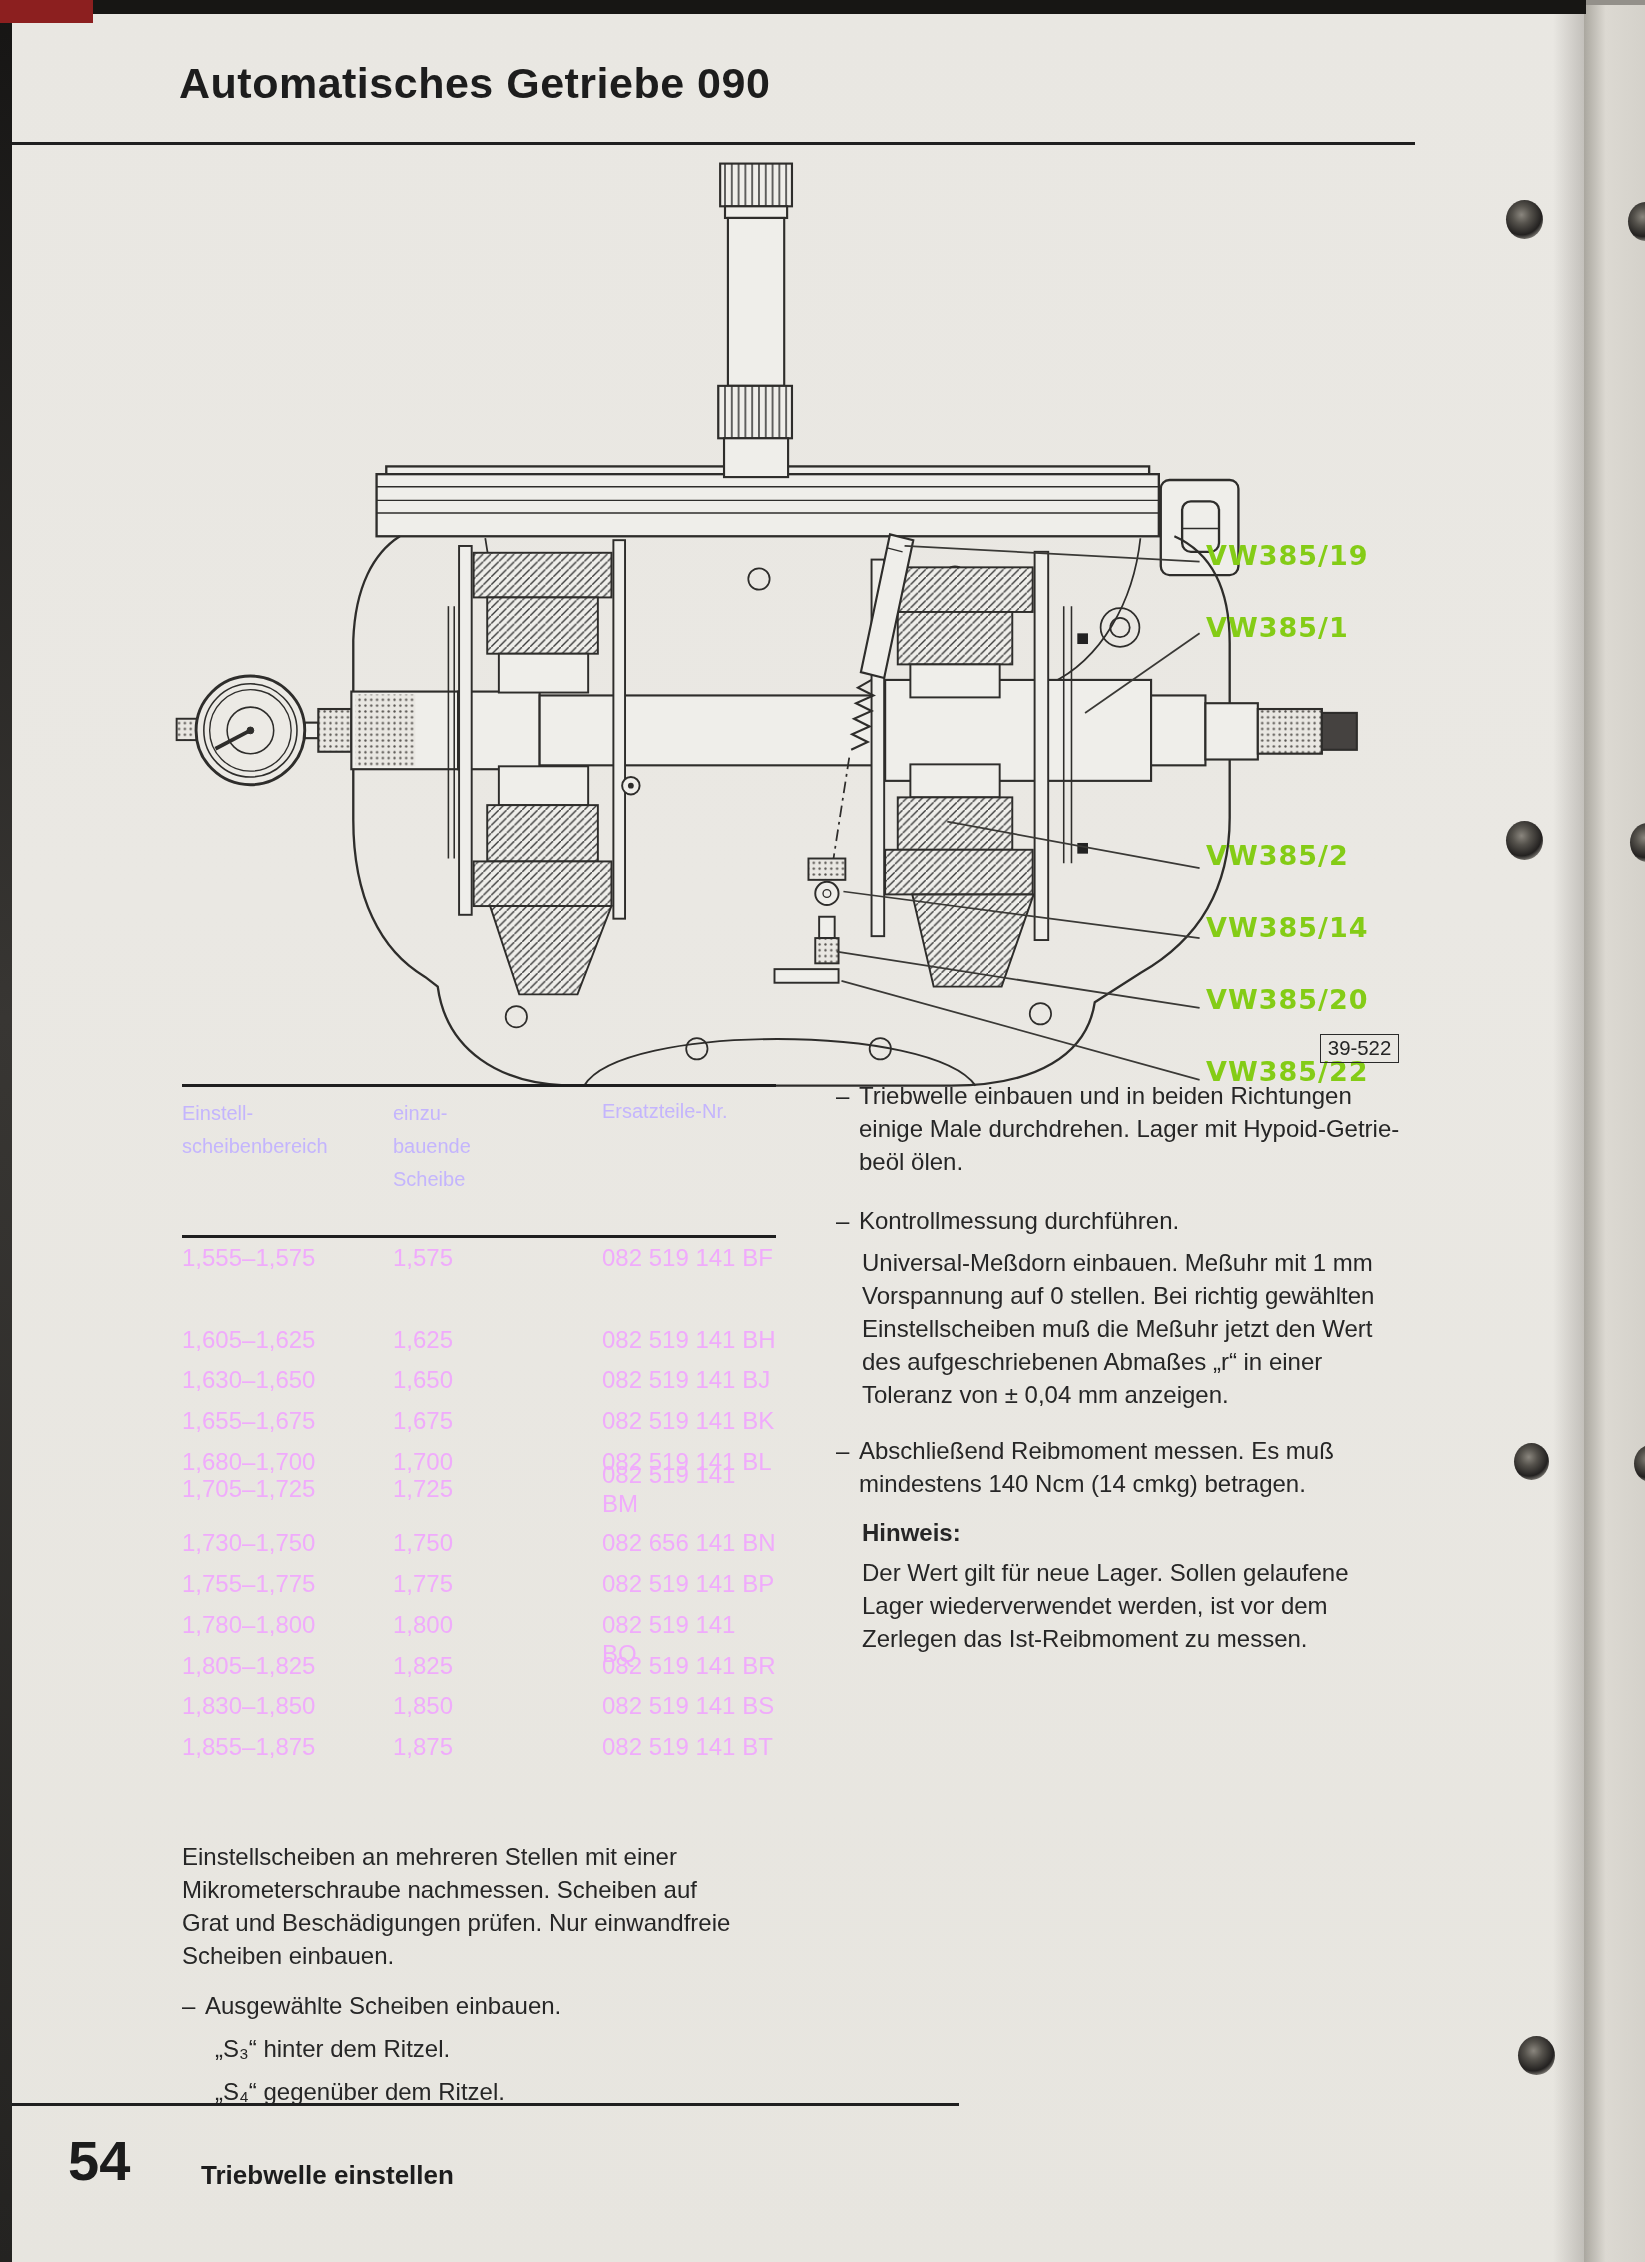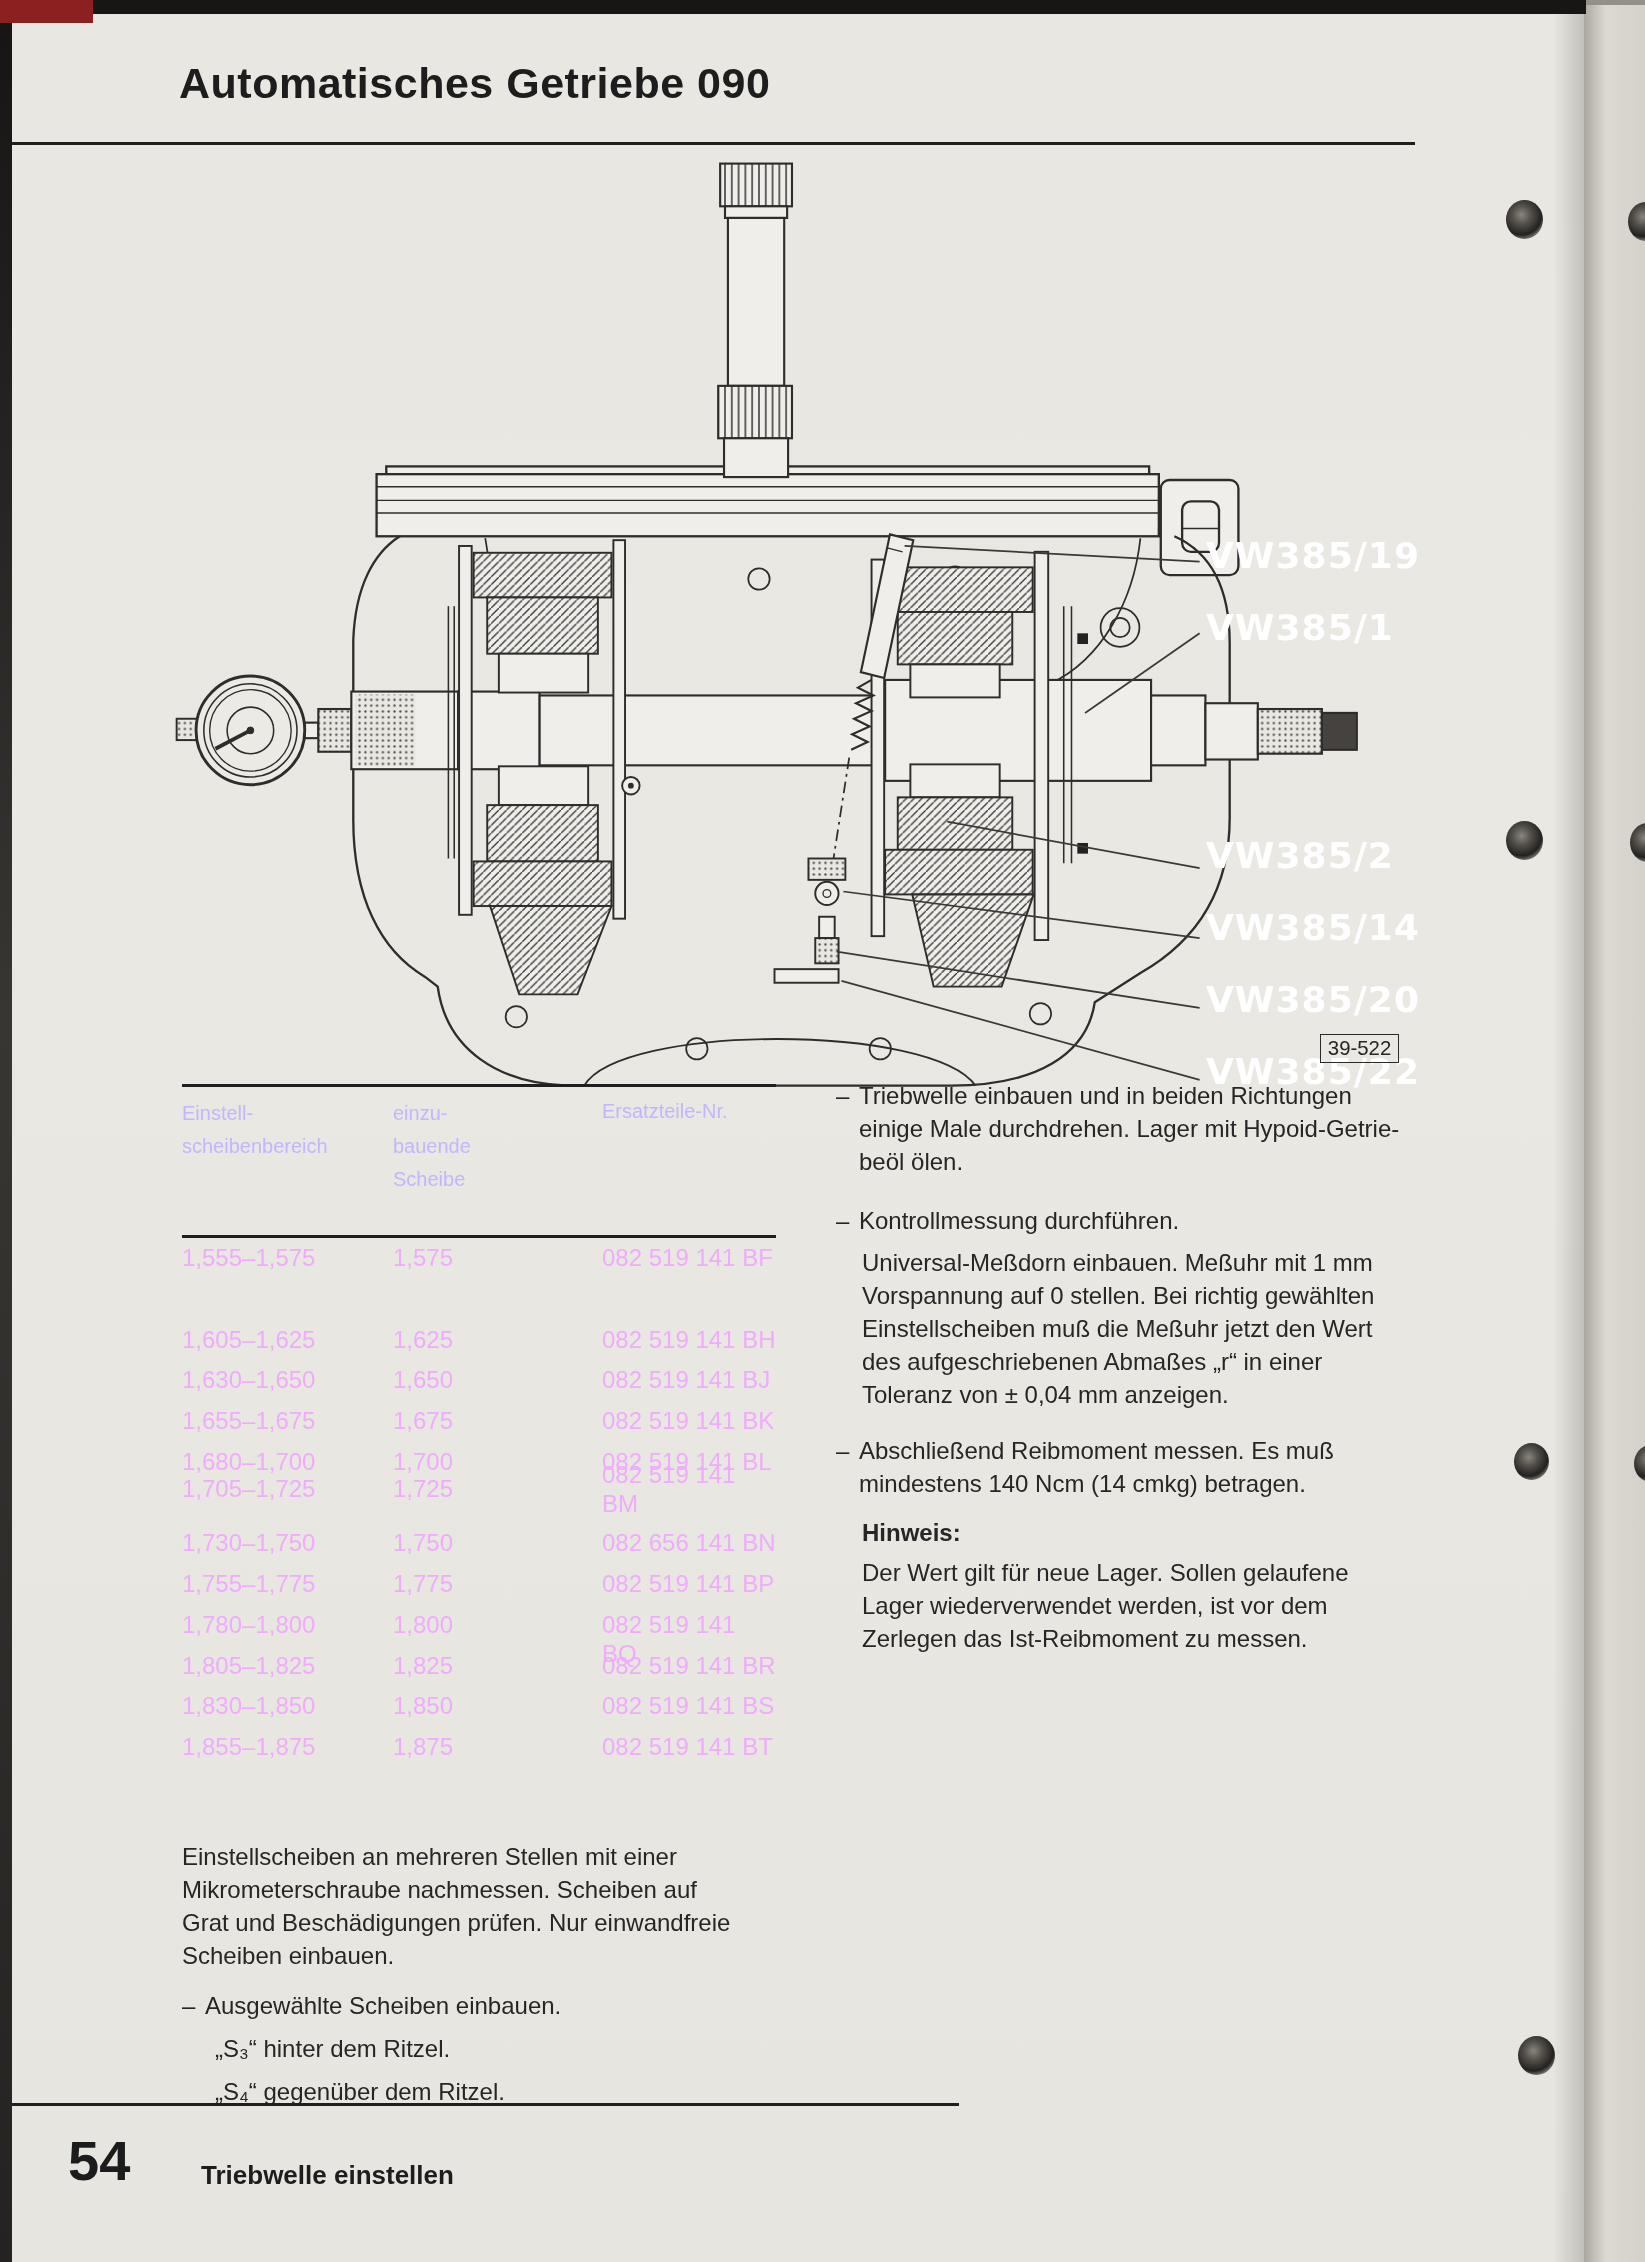--- a/index.html
+++ b/index.html
@@ -18,22 +18,22 @@
          background:linear-gradient(180deg,#161514,#383633 45%,#242321);}
   #red-stamp{position:absolute;left:0;top:0;width:93px;height:23px;background:#8c1f1f;}
   .punch{position:absolute;border-radius:50%;
          background:radial-gradient(circle at 42% 38%,#8a867e 0%,#55524c 28%,#232120 62%,#8f8c85 80%,#cfccc5 95%);}
   
   .txt{position:absolute;color:#262626;font-size:24px;line-height:33px;}
   .ml{white-space:pre-line;}
   #page-title{left:179px;top:60px;font-size:43px;line-height:47px;font-weight:bold;letter-spacing:0.5px;color:#1d1d1d;}
   .rule{position:absolute;background:#1f1f1f;}
   
-  .dlabel{position:absolute;left:1206px;font-size:36px;line-height:39px;font-weight:600;
-          color:#ffffff;font-family:"DejaVu Sans","Liberation Sans",sans-serif;letter-spacing:1px;}
+  .dlabel{position:absolute;left:1206px;font-size:27px;line-height:39px;font-weight:600;
+          color:#84cc16;font-family:"DejaVu Sans","Liberation Sans",sans-serif;letter-spacing:1px;}
   #fig-badge{position:absolute;left:1320px;top:1034px;border:1.9px solid #2a2a2a;
              padding:0 6.8px;font-size:20.4px;line-height:27px;color:#242424;}
   
   .trow{position:absolute;left:182px;width:594px;display:flex;height:41px;}
   .trow span{font-size:24px;line-height:29px;color:#f0abfc;}
   .tc1{width:211px;}
   .tc2{width:209px;}
   .tc3{flex:1;}
   .thead{position:absolute;font-size:20px;line-height:33px;color:#c4b5fd;}
   

